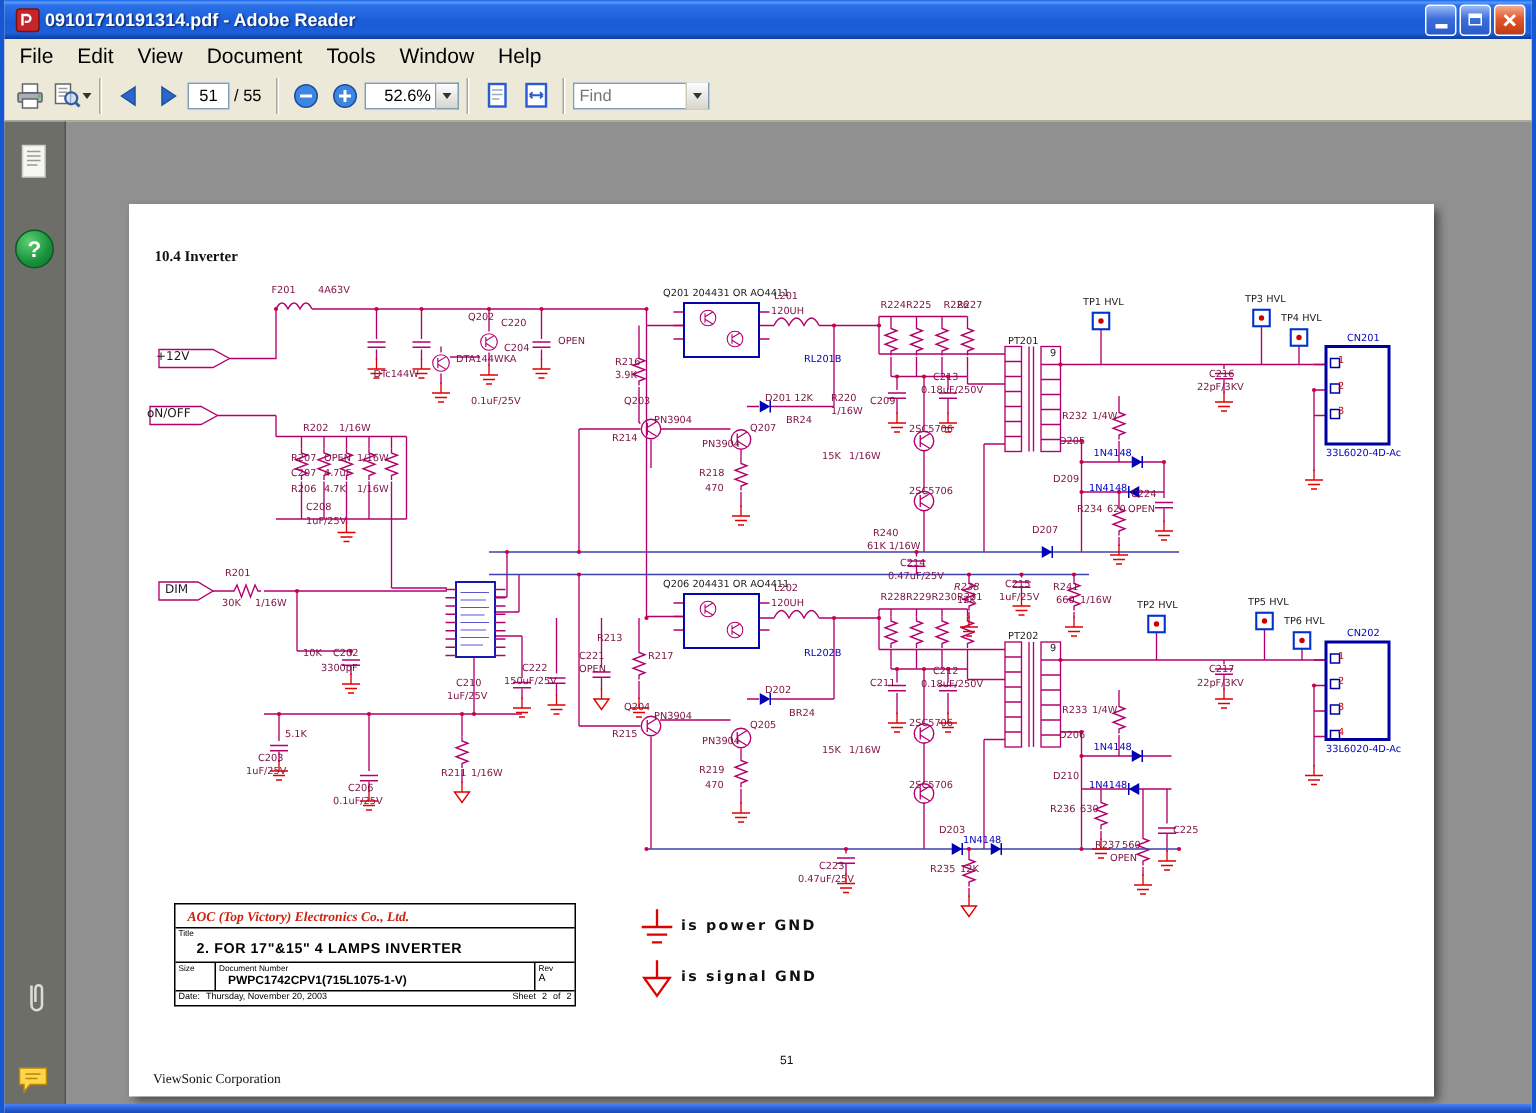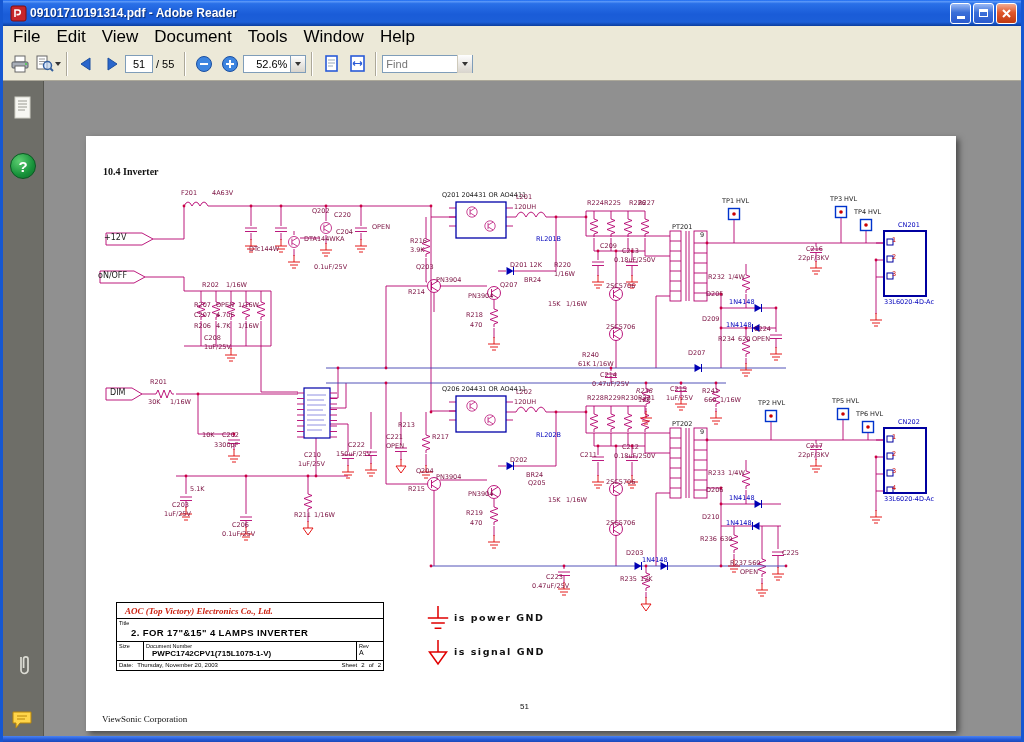--- a/index.html
+++ b/index.html
@@ -10,21 +10,21 @@
     background:linear-gradient(180deg,#1666f0 0%,#5a97f7 6%,#2a70e8 14%,#1a5cd8 55%,#1c5fd8 85%,#0b3d9e 100%)}
   .app-icon{width:17px;height:17px;margin:0 3px;flex:0 0 auto}
   .title-text{flex:1;color:#fff;font-weight:bold;font-size:12px;text-shadow:1px 1px 1px #0a2a6e;white-space:nowrap;overflow:hidden}
   .wbtn{width:21px;height:21px;margin-left:2px;border:1px solid #fff;border-radius:3px;box-sizing:border-box;
     display:flex;align-items:center;justify-content:center;background:linear-gradient(180deg,#9ab9f5,#3b6fd8 45%,#2a5ace)}
   .wbtn.close{background:linear-gradient(180deg,#f2ac92,#e0572b 45%,#c03a12)}
   .glyph-min{width:8px;height:3px;background:#fff;margin-top:8px}
   .glyph-max{width:9px;height:8px;border:1px solid #fff;border-top:3px solid #fff;box-sizing:border-box}
   
   .menubar{height:21px;display:flex;align-items:center;background:#ece9d8;padding-left:2px}
-  .menu-item{padding:2px 8px;font-size:17px;color:#000}
+  .menu-item{padding:2px 8px;font-size:14px;color:#000}
   
   .toolbar{height:33px;display:flex;align-items:center;background:#ece9d8;border-bottom:1px solid #aca899;padding:0 4px}
   .tbtn{height:26px;min-width:26px;display:flex;align-items:center;justify-content:center;border-radius:2px}
   .sep{width:0;height:24px;border-left:1px solid #aca899;border-right:1px solid #fff;margin:0 5px}
   .page-input{width:26px;height:16px;border:1px solid #7f9db9;font-size:11px;text-align:center;padding:0;font-family:"Liberation Sans",sans-serif}
   .page-total{font-size:11px;margin:0 5px 0 3px;color:#000}
   .zoom-box{width:48px;height:18px;border:1px solid #7f9db9;background:#fff;font-size:11px;display:flex;align-items:center;justify-content:flex-end;padding:0 3px;box-sizing:border-box}
   .dropbtn{width:15px;height:18px;border:1px solid #7f9db9;border-left:none;background:linear-gradient(#fefefe,#d8d4cc);display:flex;align-items:center;justify-content:center;box-sizing:border-box}
   .arrow-down{width:0;height:0;border:3px solid transparent;border-top:4px solid #333;margin-top:4px}
   .find-box{height:18px;border:1px solid #7f9db9;background:#fff;display:flex;align-items:center;box-sizing:border-box}
@@ -532,21 +532,21 @@
             <span class="lbl c-m" style="left: 382px; top: 157px;">PN3904</span>
             <span class="lbl c-m" style="left: 322px; top: 153px;">R214</span>
             <span class="lbl c-m" style="left: 380px; top: 176px;">R218</span>
             <span class="lbl c-m" style="left: 384px; top: 186px;">470</span>
             <span class="lbl c-m" style="left: 424px; top: 126px;">D201 12K</span>
             <span class="lbl c-m" style="left: 438px; top: 141px;">BR24</span>
             <span class="lbl c-m" style="left: 501px; top: 64px;">R224</span>
             <span class="lbl c-m" style="left: 518px; top: 64px;">R225</span>
             <span class="lbl c-m" style="left: 543px; top: 64px;">R226</span>
             <span class="lbl c-m" style="left: 552px; top: 64px;">R227</span>
-            <span class="lbl c-m" style="left: 494px; top: 107px; margin-left: 20px;">C209</span>
+            <span class="lbl c-m" style="left: 494px; top: 128px;">C209</span>
             <span class="lbl c-m" style="left: 536px; top: 112px;">C213</span>
             <span class="lbl c-m" style="left: 528px; top: 121px;">0.18uF/250V</span>
             <span class="lbl c-m" style="left: 468px; top: 126px; text-align: right;">R220</span>
             <span class="lbl c-m" style="left: 468px; top: 135px;">1/16W</span>
             <span class="lbl c-m" style="left: 520px; top: 147px;">2SC5706</span>
             <span class="lbl c-m" style="left: 520px; top: 188px;">2SC5706</span>
             <span class="lbl c-m" style="left: 462px; top: 165px;">15K</span>
             <span class="lbl c-m" style="left: 480px; top: 165px;">1/16W</span>
             <span class="lbl c-k" style="left: 586px; top: 88px;">PT201</span>
             <span class="lbl c-k" style="left: 614px; top: 96px;">9</span>
@@ -587,21 +587,21 @@
             <span class="lbl c-m" style="left: 428px; top: 263px;">120UH</span>
             <span class="lbl c-b" style="left: 450px; top: 296px;">RL202B</span>
             <span class="lbl c-m" style="left: 312px; top: 286px;">R213</span>
             <span class="lbl c-m" style="left: 262px; top: 306px;">C222</span>
             <span class="lbl c-m" style="left: 250px; top: 315px;">150uF/25V</span>
             <span class="lbl c-m" style="left: 300px; top: 298px;">C221</span>
             <span class="lbl c-m" style="left: 300px; top: 307px;">OPEN</span>
             <span class="lbl c-m" style="left: 346px; top: 298px;">R217</span>
             <span class="lbl c-m" style="left: 330px; top: 332px;">Q204</span>
             <span class="lbl c-m" style="left: 350px; top: 338px;">PN3904</span>
-            <span class="lbl c-m" style="left: 414px; top: 344px; margin-left: 28px;">Q205</span>
+            <span class="lbl c-m" style="left: 414px; top: 344px;">Q205</span>
             <span class="lbl c-m" style="left: 382px; top: 355px;">PN3904</span>
             <span class="lbl c-m" style="left: 322px; top: 350px;">R215</span>
             <span class="lbl c-m" style="left: 380px; top: 374px;">R219</span>
             <span class="lbl c-m" style="left: 384px; top: 384px;">470</span>
             <span class="lbl c-m" style="left: 424px; top: 321px;">D202</span>
             <span class="lbl c-m" style="left: 440px; top: 336px;">BR24</span>
             <span class="lbl c-m" style="left: 501px; top: 259px;">R228</span>
             <span class="lbl c-m" style="left: 518px; top: 259px;">R229</span>
             <span class="lbl c-m" style="left: 535px; top: 259px;">R230</span>
             <span class="lbl c-m" style="left: 552px; top: 259px;">R231</span>

